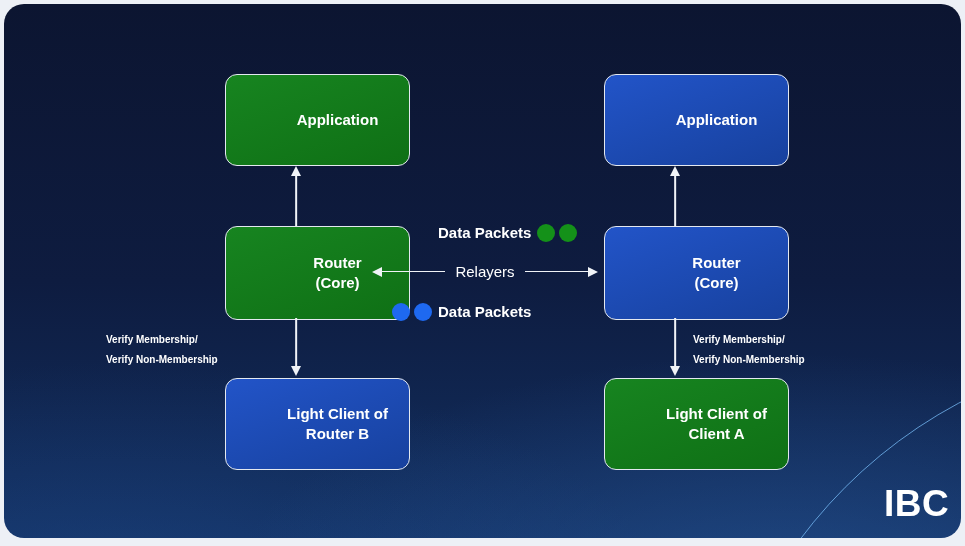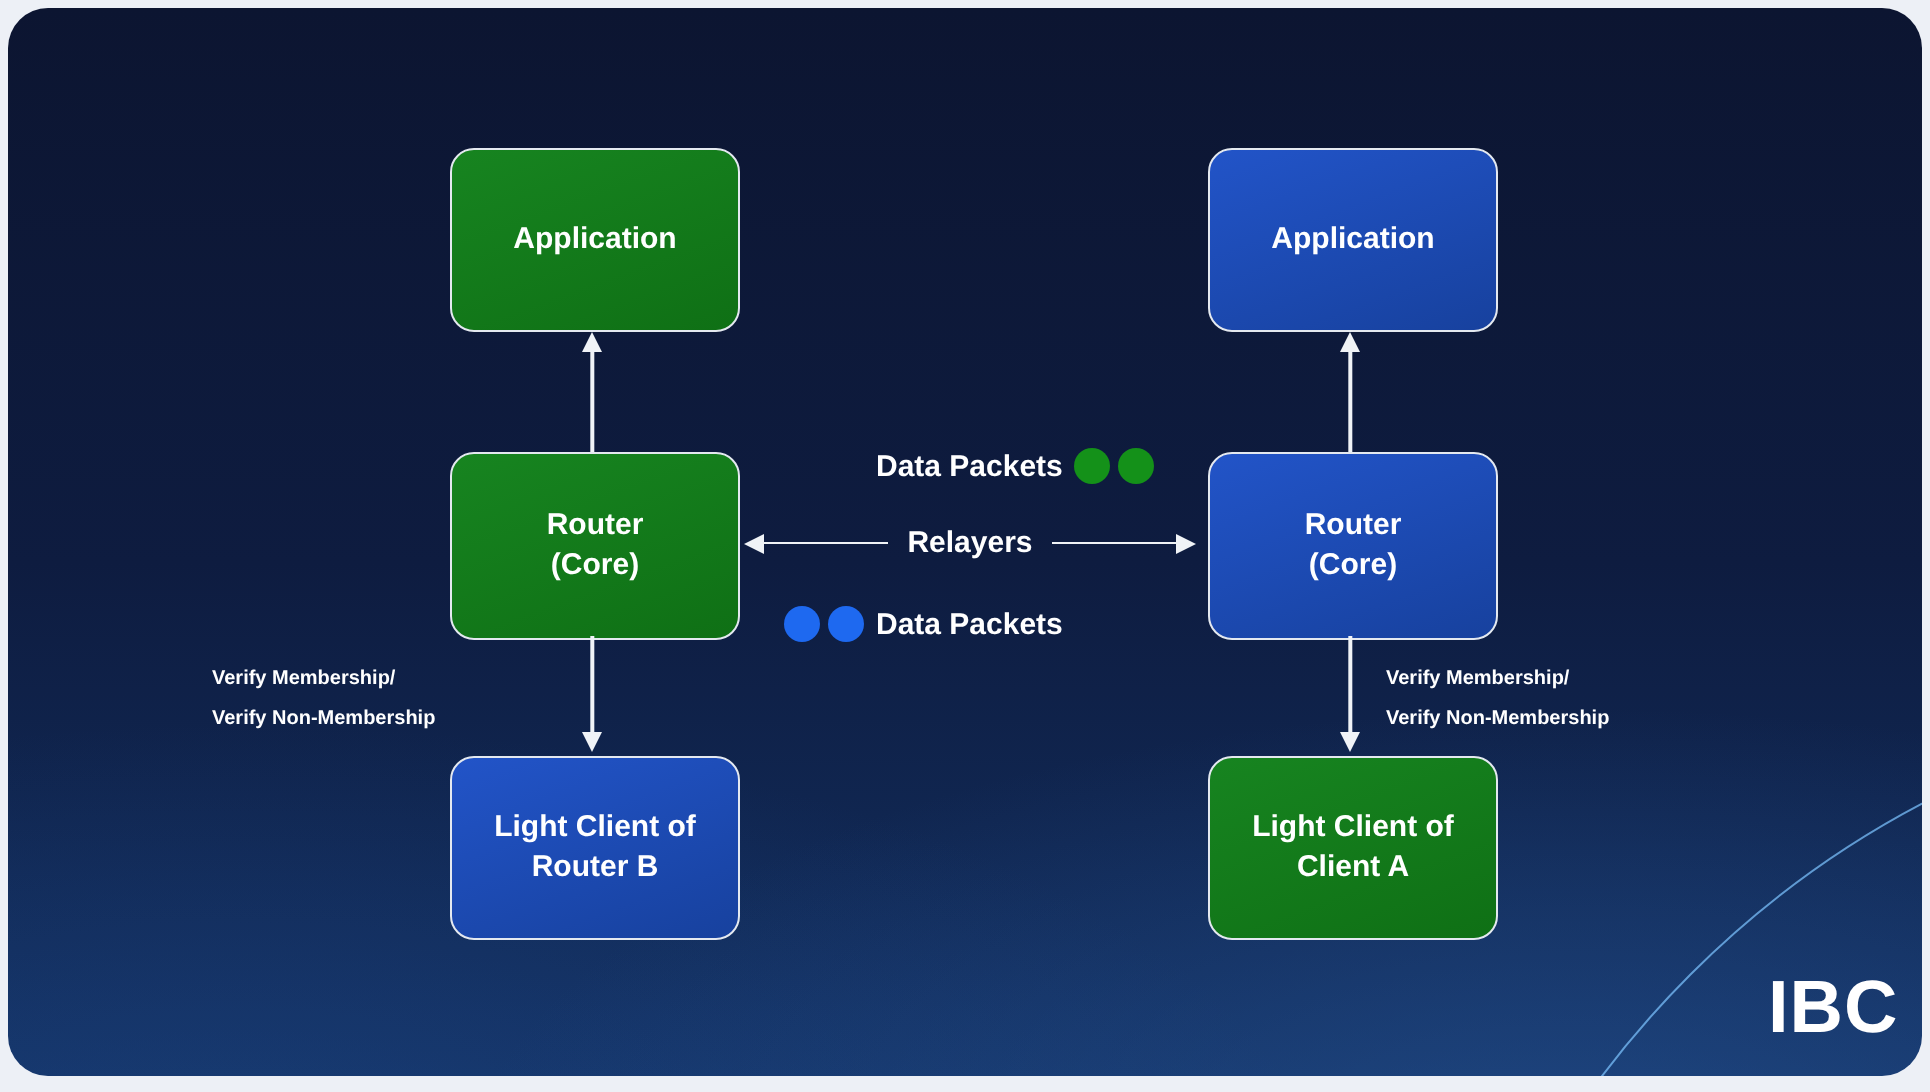--- a/index.html
+++ b/index.html
@@ -21,38 +21,38 @@
   .arc{
     position:absolute;left:700px;top:342px;width:960px;height:960px;
     border-radius:50%;
     border:1.6px solid rgba(125,195,255,.72);
   }
   .overlay{position:absolute;inset:0;}
   .node{
     position:absolute;display:flex;flex-direction:column;
     align-items:center;justify-content:center;
     border:1.5px solid #e4e9f0;border-radius:12px;
-    color:#fff;font-weight:700;font-size:15px;line-height:20px;text-align:center;
+    color:#fff;font-weight:700;font-size:15px;line-height:20px;text-align:center;padding-left:40px;
   }
   .node.green{background:linear-gradient(160deg,#178420 0%,#0f7015 100%);}
   .node.blue{background:linear-gradient(160deg,#2254c8 0%,#17419e 100%);}
   .varrow{position:absolute;width:12px;}
   .varrow .line{position:absolute;left:50%;transform:translateX(-50%);width:1.7px;background:#f0f3f7;}
   .varrow.up .line{top:8px;bottom:0;}
   .varrow.down .line{top:0;bottom:8px;}
   .varrow .head{position:absolute;left:50%;transform:translateX(-50%);width:0;height:0;
     border-left:5.5px solid transparent;border-right:5.5px solid transparent;}
   .varrow.up .head{top:0;border-bottom:10px solid #f0f3f7;}
   .varrow.down .head{bottom:0;border-top:10px solid #f0f3f7;}
   .relayers{position:absolute;display:flex;align-items:center;color:#fff;}
   .relayers .hline{flex:1;height:1.7px;background:#f0f3f7;}
-  .relayers .lbl{margin:0 10px;font-size:15px;font-weight:700;white-space:nowrap;}
+  .relayers .lbl{margin:0 10px;font-size:15px;font-weight:400;white-space:nowrap;}
   .head-left{width:0;height:0;border-top:5.5px solid transparent;border-bottom:5.5px solid transparent;border-right:10px solid #f0f3f7;}
   .head-right{width:0;height:0;border-top:5.5px solid transparent;border-bottom:5.5px solid transparent;border-left:10px solid #f0f3f7;}
-  .dp-row{position:absolute;display:flex;align-items:center;gap:6px;color:#fff;font-size:15px;font-weight:700;white-space:nowrap;}
+  .dp-row{position:absolute;display:flex;gap:6px;color:#fff;font-size:15px;font-weight:700;white-space:nowrap;}
   .dots{display:flex;gap:4px;}
   .dot{width:18px;height:18px;border-radius:50%;}
   .dot.green{background:#149119;}
   .dot.blue{background:#1e69f0;}
   .verify{position:absolute;color:#fff;font-size:10px;font-weight:700;line-height:19.5px;white-space:nowrap;}
   .logo{
     position:absolute;left:884px;top:484px;
     color:#fff;font-size:37px;font-weight:700;line-height:40px;letter-spacing:0.5px;
     font-family:"Liberation Sans","DejaVu Sans",sans-serif;
     text-align:center;

